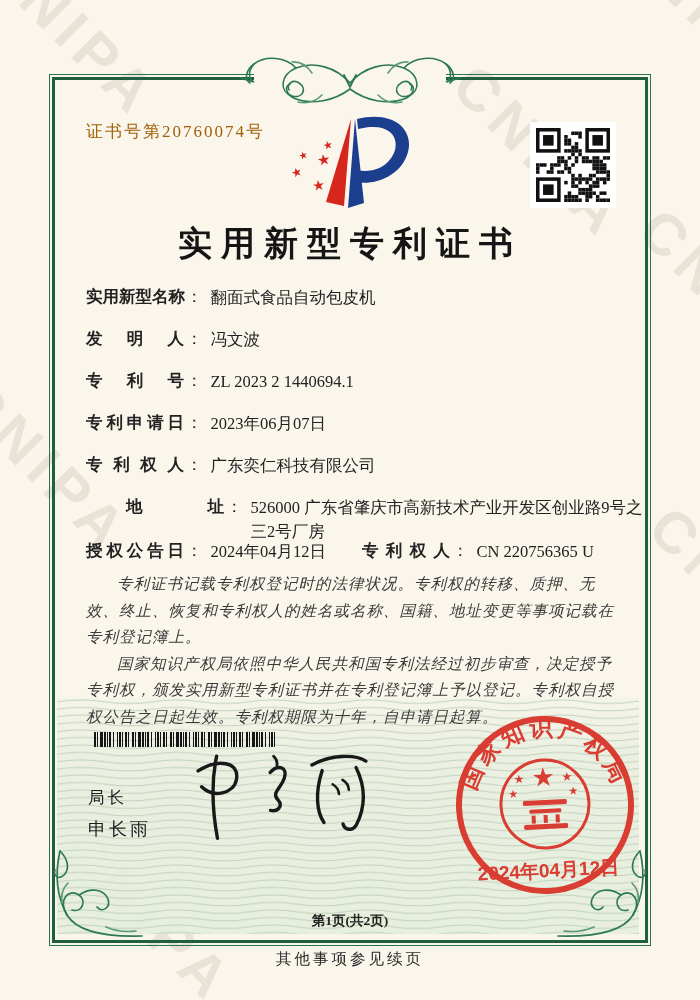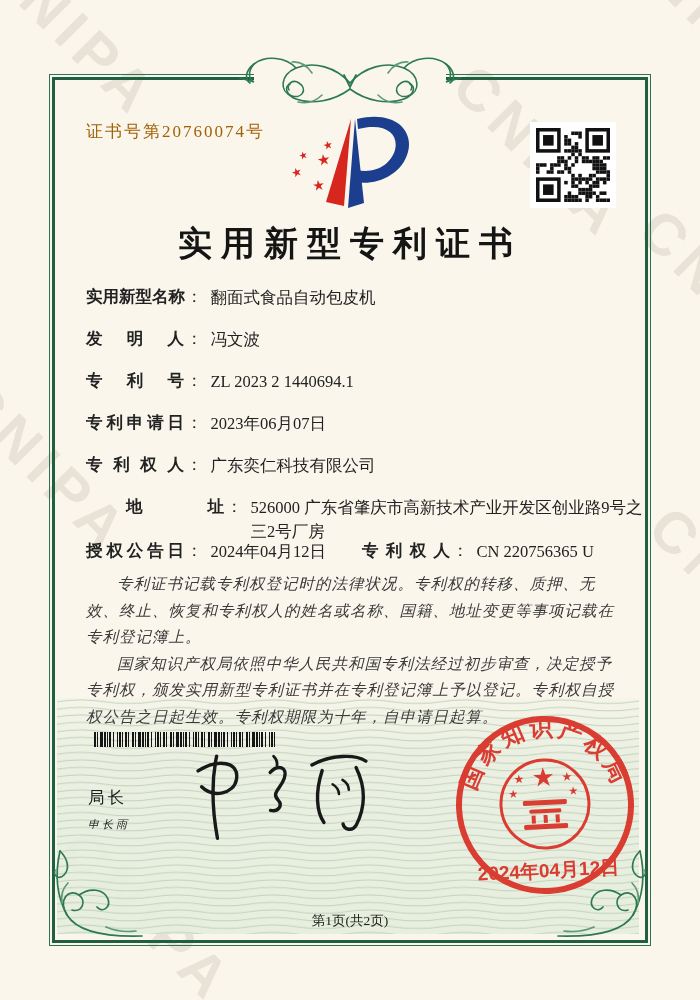--- a/index.html
+++ b/index.html
@@ -31,29 +31,29 @@
   .pair2 .lab{width:88px;}
   
   #body-text{position:absolute;left:86px;top:571px;width:528px;font-size:15.5px;
              font-style:italic;color:#3a3a3a;}
   #body-text p{margin:0;text-indent:2em;line-height:26.5px;letter-spacing:1px;}
   
   #bc-svg{position:absolute;left:94px;top:732px;}
   
   #sig-title{position:absolute;left:88px;top:787px;font-size:16.5px;letter-spacing:3px;
              font-family:Liberation Sans, sans-serif;color:#1d1d1d;}
-  #sig-name{position:absolute;left:88px;top:817px;font-size:11px;letter-spacing:3px;
-            font-family:"Liberation Sans","DejaVu Sans",sans-serif;color:#1d1d1d;font-style:italic;}
+  #sig-name{position:absolute;left:88px;top:817px;font-size:18px;letter-spacing:3px;
+            font-family:"Liberation Sans","DejaVu Sans",sans-serif;color:#1d1d1d;}
   #signature{position:absolute;left:185px;top:748px;transform:rotate(-2deg);}
   
   #seal{position:absolute;left:449px;top:712px;transform:rotate(-3deg);opacity:.93;}
   #seal text{font-family:"Liberation Sans","DejaVu Sans",sans-serif;}
   
   #page-ind{position:absolute;left:0;top:912px;width:700px;text-align:center;
-            font-size:13.5px;color:#222;}
+            font-size:13.5px;color:#222;font-weight:bold;}
   #foot-note{position:absolute;left:0;top:949px;width:700px;text-align:center;
              font-size:15.5px;letter-spacing:3px;color:#2a2a2a;}
   
   #orn-top{position:absolute;left:238px;top:49px;}
   .orn-corner{position:absolute;top:843px;}
   #orn-bl{left:46px;}
   #orn-br{left:554px;transform:scaleX(-1);}
 </style>
 </head>
 <body>
@@ -407,14 +407,15 @@
         <rect x="82" y="103" width="4" height="8"></rect>
         <rect x="94" y="103" width="4" height="8"></rect>
         <rect x="106" y="103" width="4" height="8"></rect>
         <rect x="74" y="112" width="44" height="5" rx="1.5"></rect>
       </g>
       <text x="96" y="165" text-anchor="middle" font-size="19" font-weight="bold" fill="#d93025">2024年04月12日</text>
     </g>
   </svg>
 
   <div id="page-ind">第1页(共2页)</div>
+  <div id="foot-note">其他事项参见续页</div>
 
 </div>
 
 </body></html>

